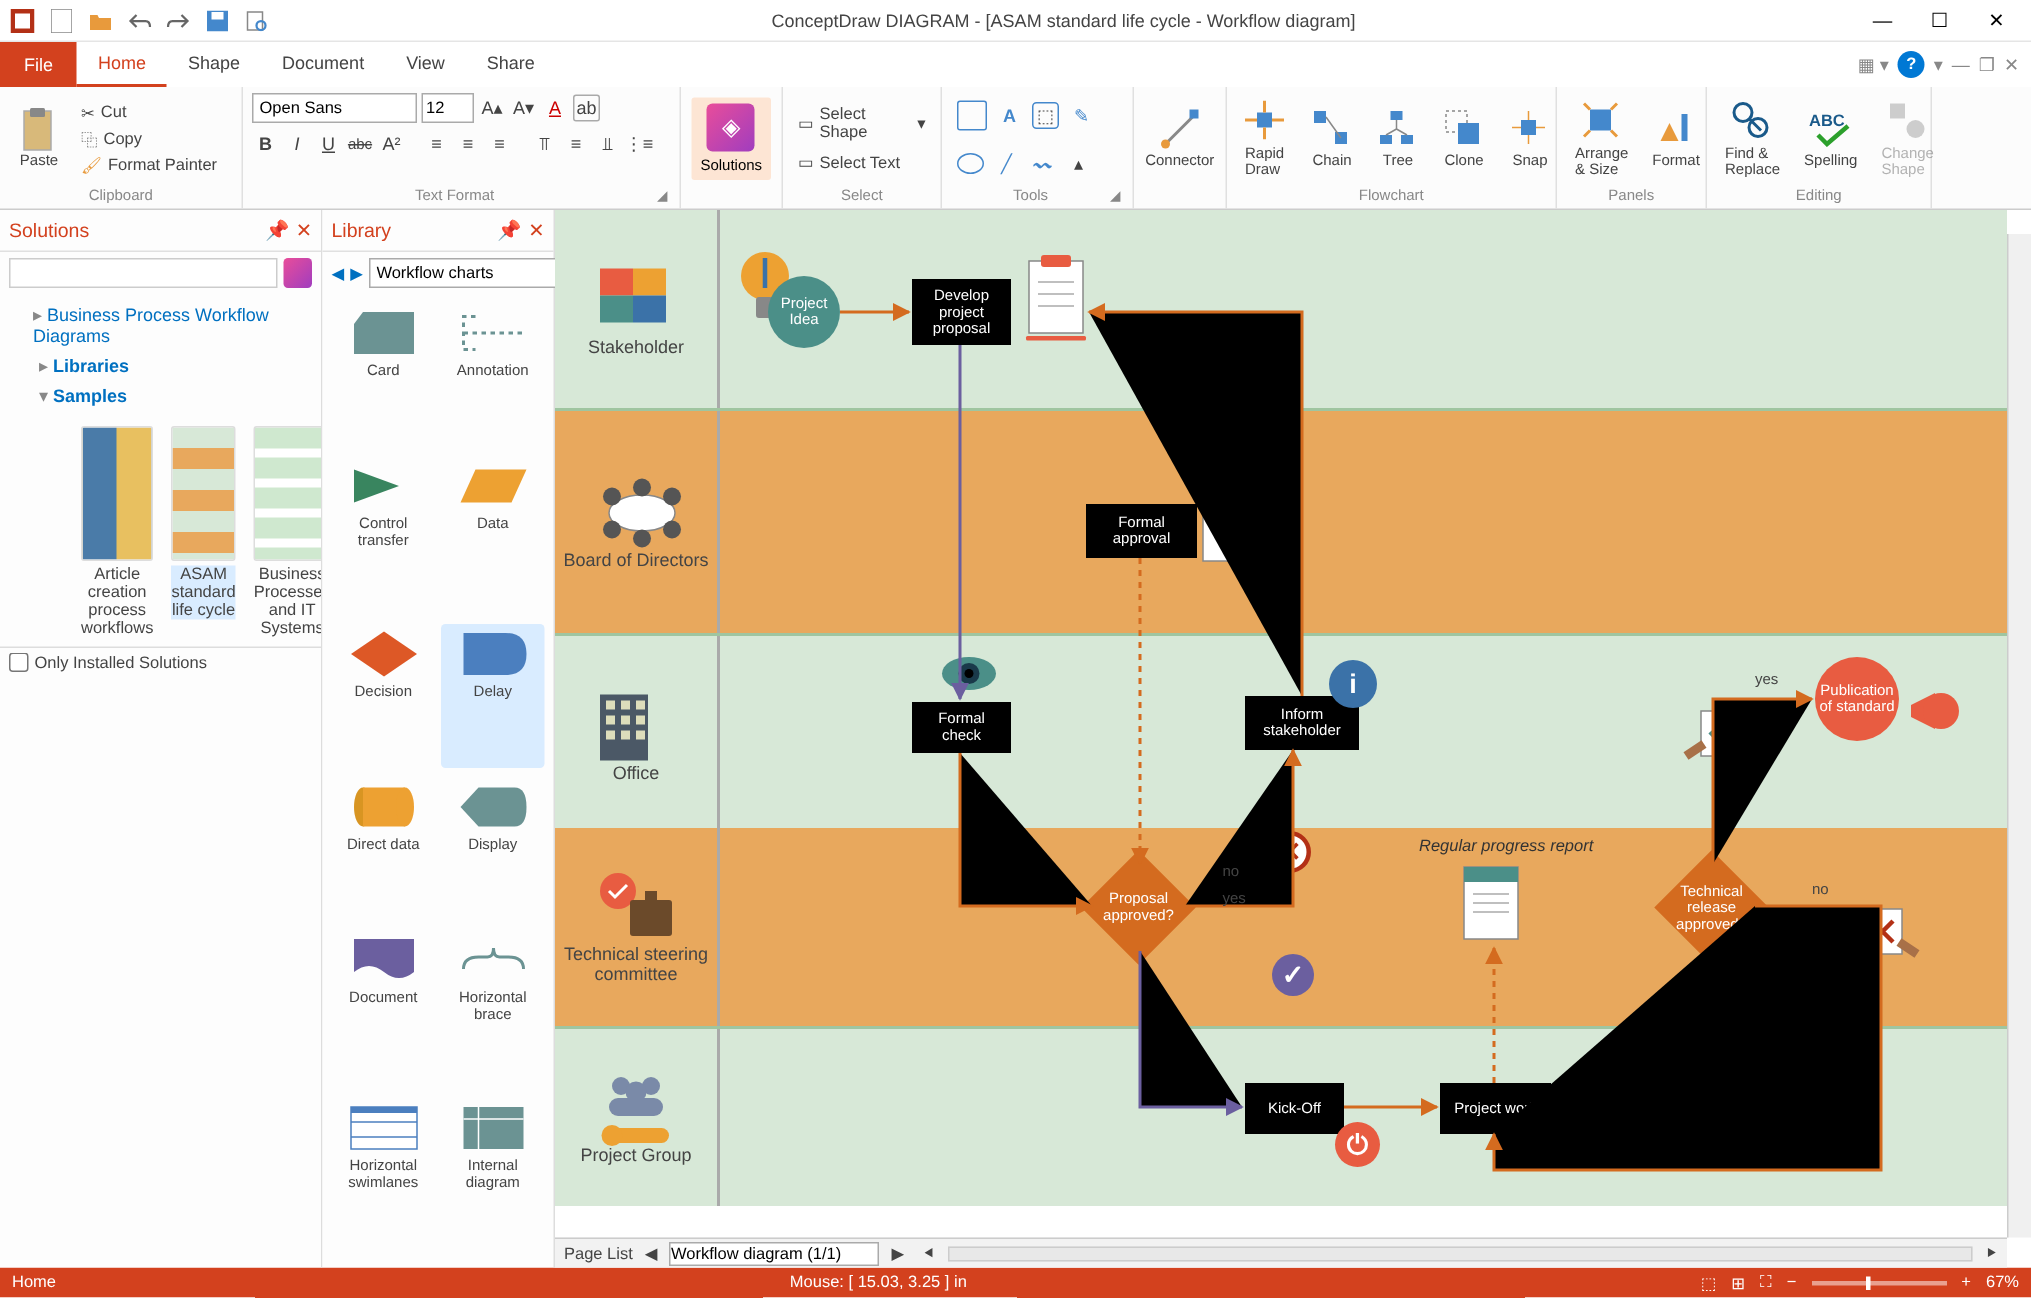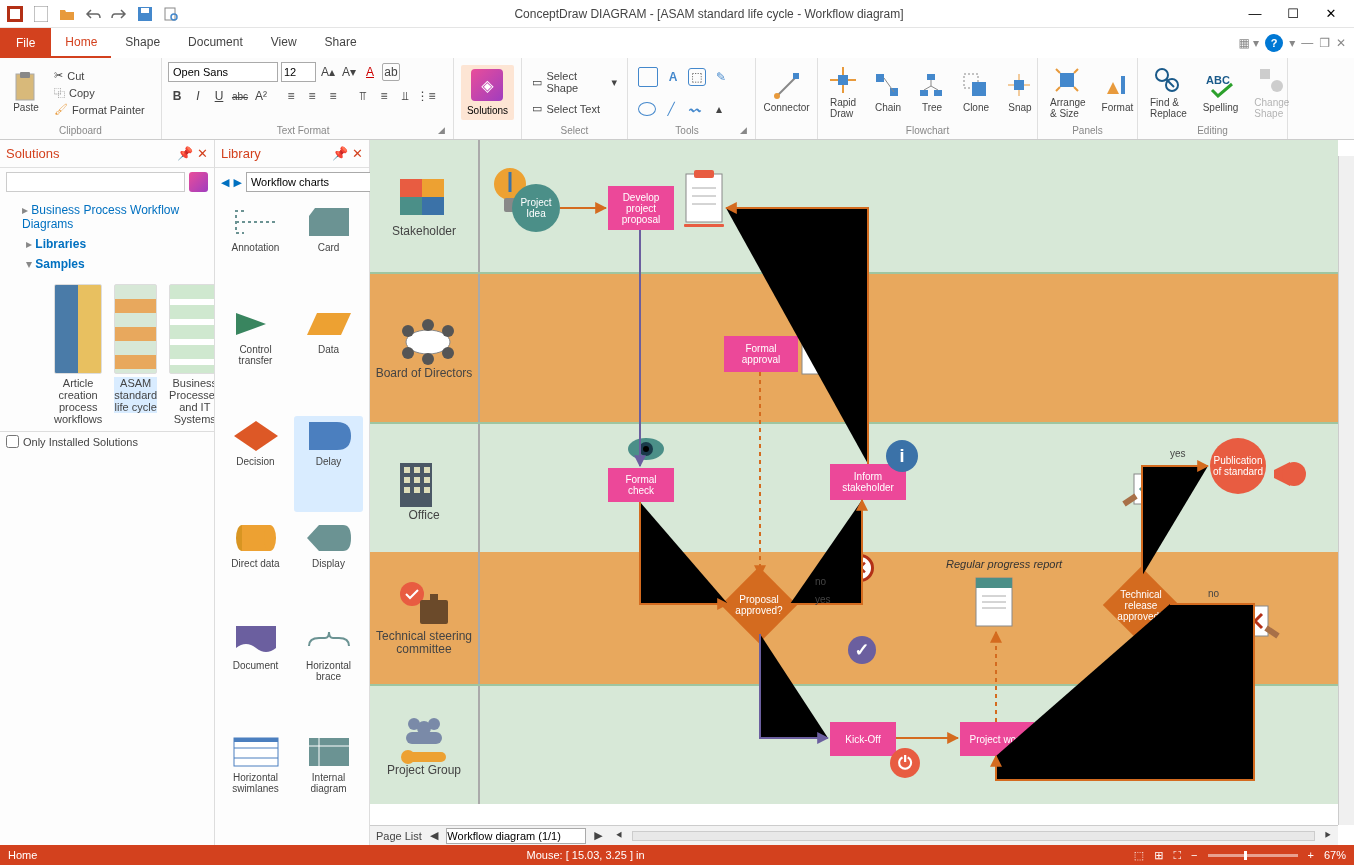--- a/index.html
+++ b/index.html
@@ -78,21 +78,21 @@
 .lane-head { position: absolute; left: 0; width: 108px; top: 0; bottom: 0; display: flex; flex-direction: column; align-items: center; justify-content: center; padding: 4px; }
 .lane-head .icon { width: 56px; height: 46px; margin-bottom: 4px; }
 .lane-head .txt { font-size: 12px; color: #444; text-align: center; line-height: 13px; }
 .lane.green { background: #d7e8d7; border-bottom: 2px solid #9fc5a0; }
 .lane.orange { background: #e8a85d; }
 .lane.green2 { background: #d7e8d7; border-top: 2px solid #9fc5a0; border-bottom: 2px solid #9fc5a0; }
 .lane.orange2 { background: #e8a85d; }
 .lane.green3 { background: #d7e8d7; border-top: 2px solid #9fc5a0; }
 .lane .lane-head-sep { position: absolute; left: 108px; top: 0; bottom: 0; width: 0; border-left: 2px solid #aaa; }
 
-.shape-box { position: absolute; background: #ec4899; color: #fff; font-size: 10px; display: flex; align-items: center; justify-content: center; text-align: center; padding: 4px; line-height: 11px; }
+.shape-box { position: absolute; background: #000000; color: #fff; font-size: 10px; display: flex; align-items: center; justify-content: center; text-align: center; padding: 4px; line-height: 11px; }
 .shape-circle { position: absolute; border-radius: 50%; display: flex; align-items: center; justify-content: center; color: #fff; font-size: 10px; text-align: center; line-height: 11px; }
 .shape-diamond { position: absolute; background: #d46b1f; transform: rotate(45deg); }
 .shape-diamond .dl { position: absolute; inset: 0; transform: rotate(-45deg); display: flex; align-items: center; justify-content: center; color: #fff; font-size: 10px; text-align: center; line-height: 11px; }
 .deco-circle { position: absolute; border-radius: 50%; display: flex; align-items: center; justify-content: center; color: #fff; font-size: 18px; font-weight: bold; }
 .arrow-label { position: absolute; font-size: 10px; color: #444; }
 .free-label { position: absolute; font-size: 11px; color: #333; font-style: italic; }
 
 .page-row { position: absolute; bottom: 0; left: 0; right: 16px; height: 20px; background: #f2f2f2; border-top: 1px solid #ccc; display: flex; align-items: center; padding: 0 6px; gap: 8px; font-size: 11px; color: #444; }
 .page-nav-select { width: 140px; height: 16px; border: 1px solid #aaa; font-size: 11px; }
 .scroll-v { position: absolute; top: 16px; right: 0; bottom: 20px; width: 16px; background: #f0f0f0; border-left: 1px solid #ccc; }
@@ -443,33 +443,33 @@
       </div>
     </div>
     <div class="lib-nav">
       <span style="color:#0070c0;cursor:pointer">◀</span>
       <span style="color:#0070c0;cursor:pointer">▶</span>
       <input class="lib-select" value="Workflow charts" style="">
     </div>
     <div class="lib-shapes">
       <div class="lib-shape">
           <div class="lib-shape-icon">
+            <svg width="48" height="32">
+              <path d="M4 10 L10 2 L44 2 L44 30 L4 30 Z" fill="#6b9393"></path>
+            </svg>
+          </div>
+          <div class="lib-shape-label">Card</div>
+        </div>
+      <div class="lib-shape">
+          <div class="lib-shape-icon">
             <svg width="48" height="30">
               <path d="M12 4 L4 4 L4 26 L12 26 M4 15 L44 15" stroke="#6b9393" stroke-width="2" fill="none" stroke-dasharray="3"></path>
             </svg>
           </div>
           <div class="lib-shape-label">Annotation</div>
-        </div>
-      <div class="lib-shape">
-          <div class="lib-shape-icon">
-            <svg width="48" height="32">
-              <path d="M4 10 L10 2 L44 2 L44 30 L4 30 Z" fill="#6b9393"></path>
-            </svg>
-          </div>
-          <div class="lib-shape-label">Card</div>
         </div>
       <div class="lib-shape">
           <div class="lib-shape-icon">
             <svg width="48" height="30">
               <path d="M4 4 L34 15 L4 26 Z" fill="#39855f"></path>
             </svg>
           </div>
           <div class="lib-shape-label">Control transfer</div>
         </div>
       <div class="lib-shape">

